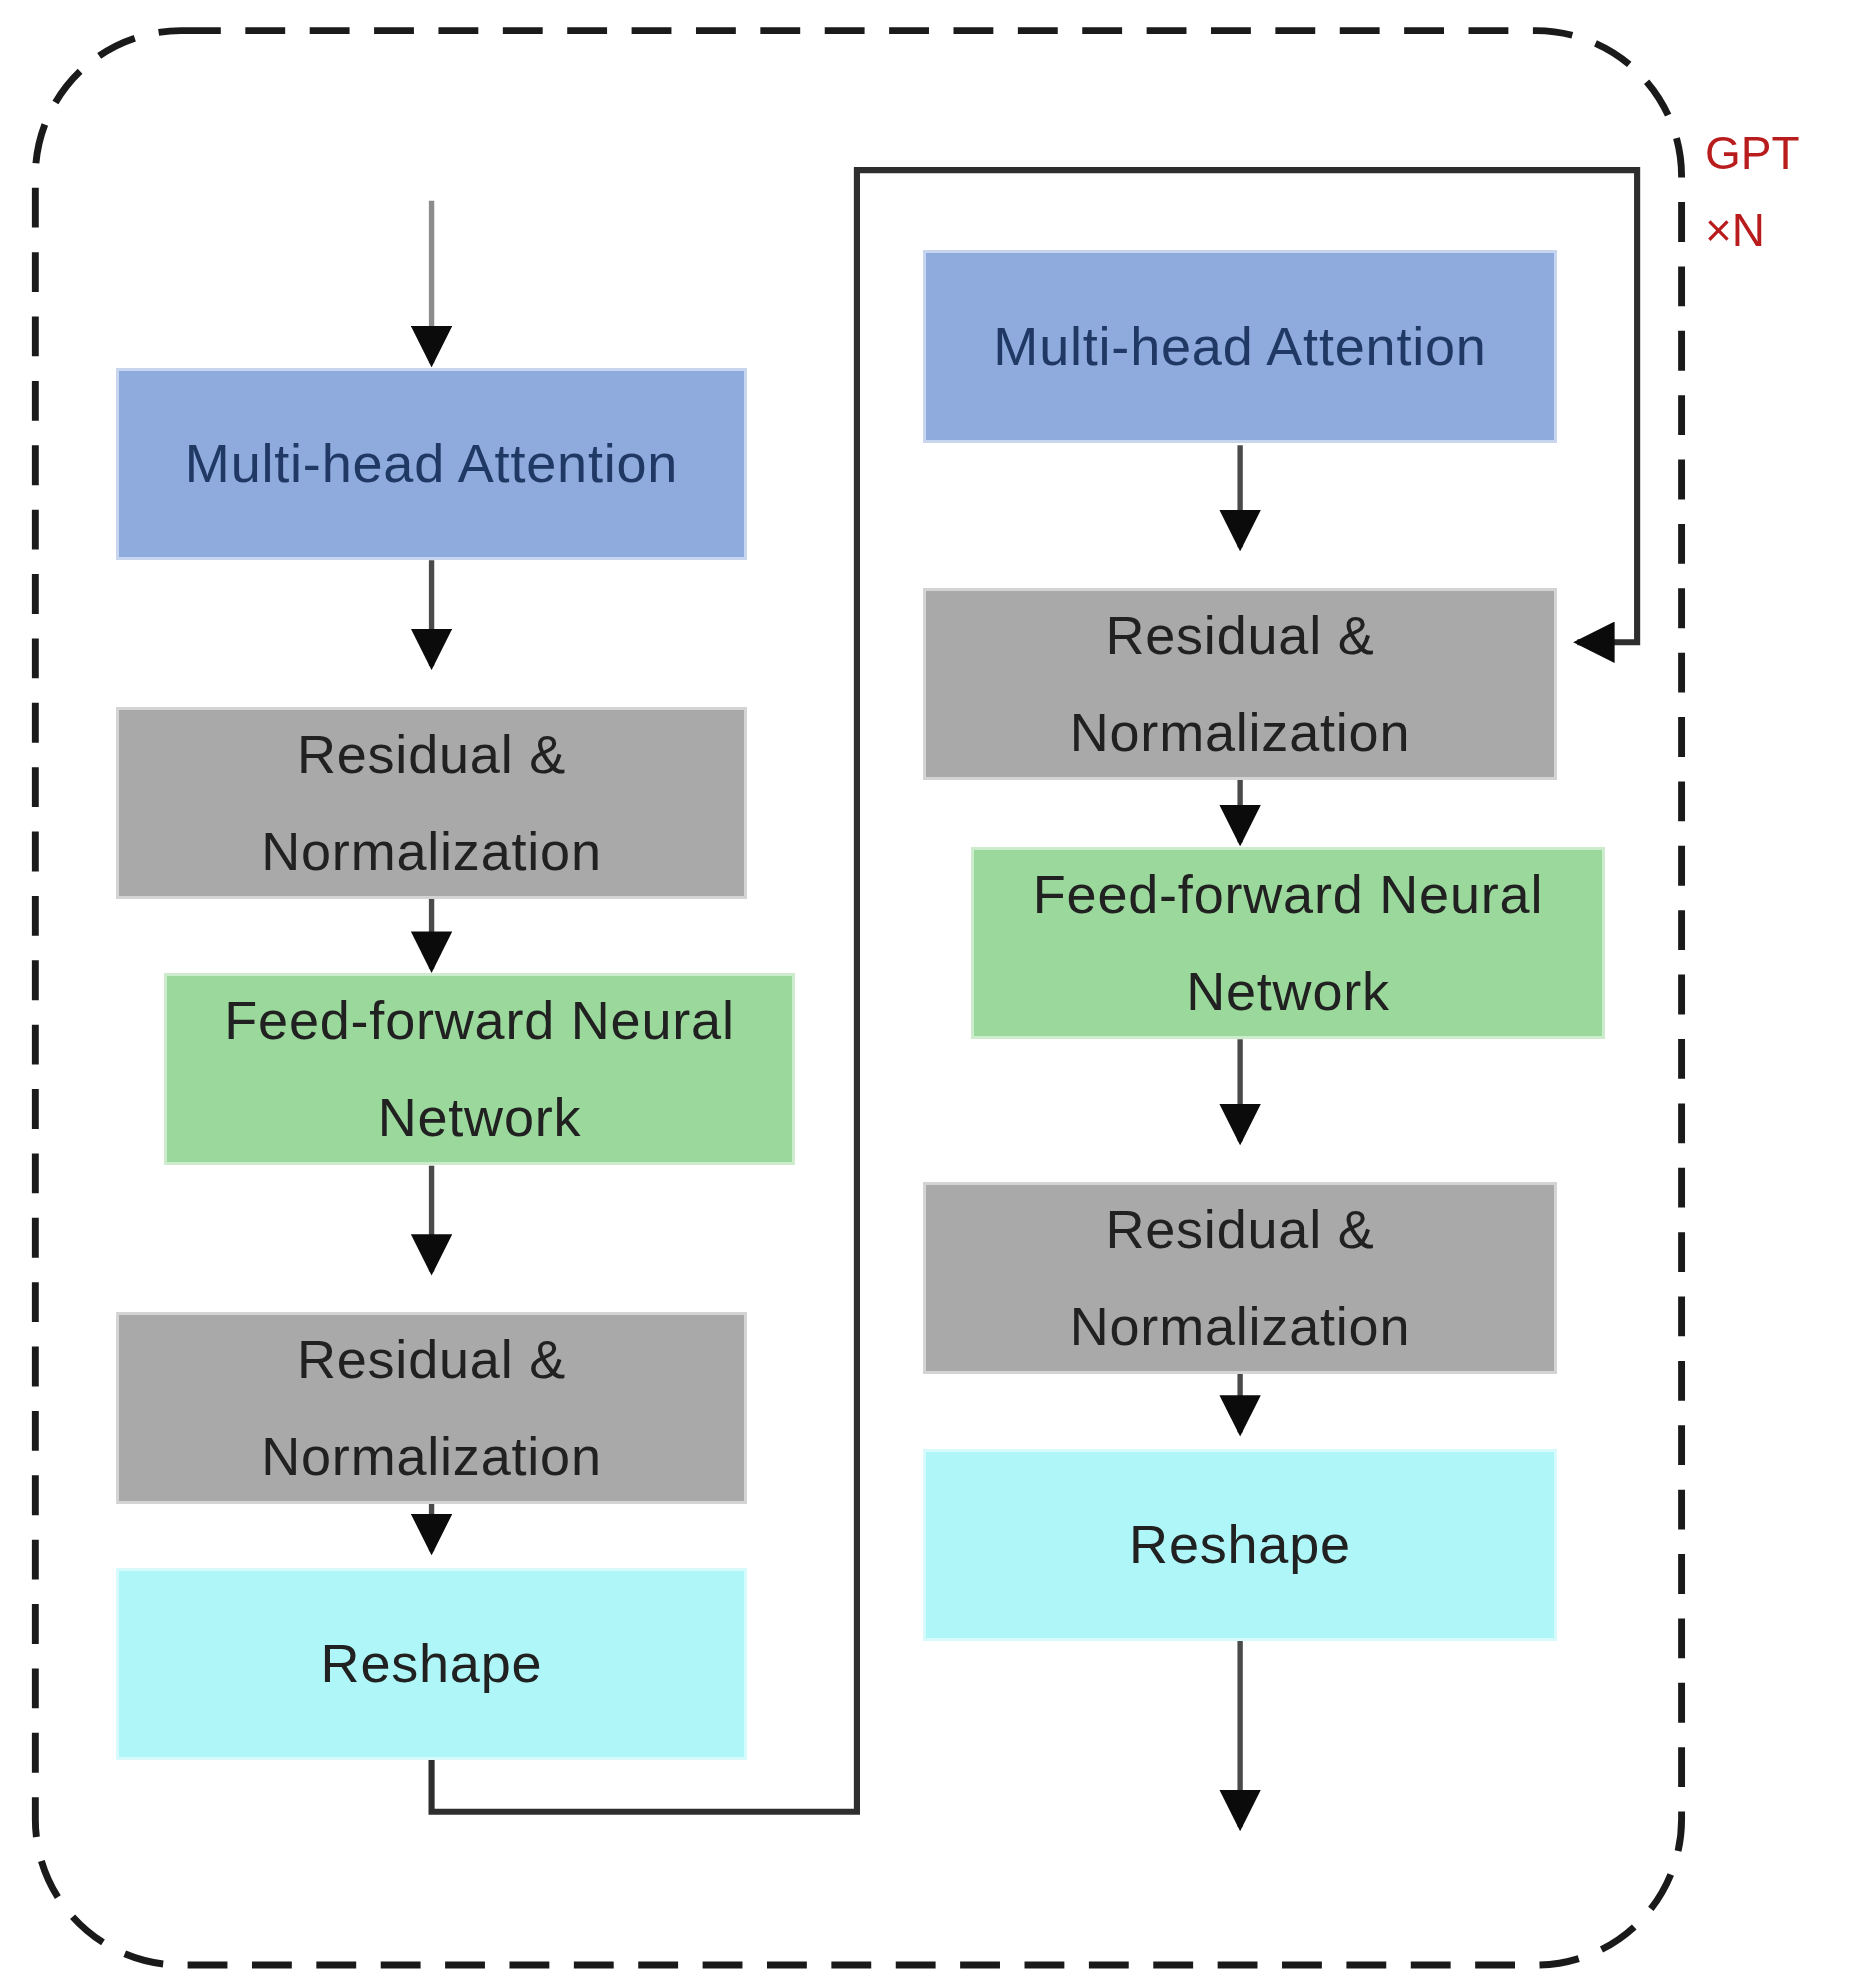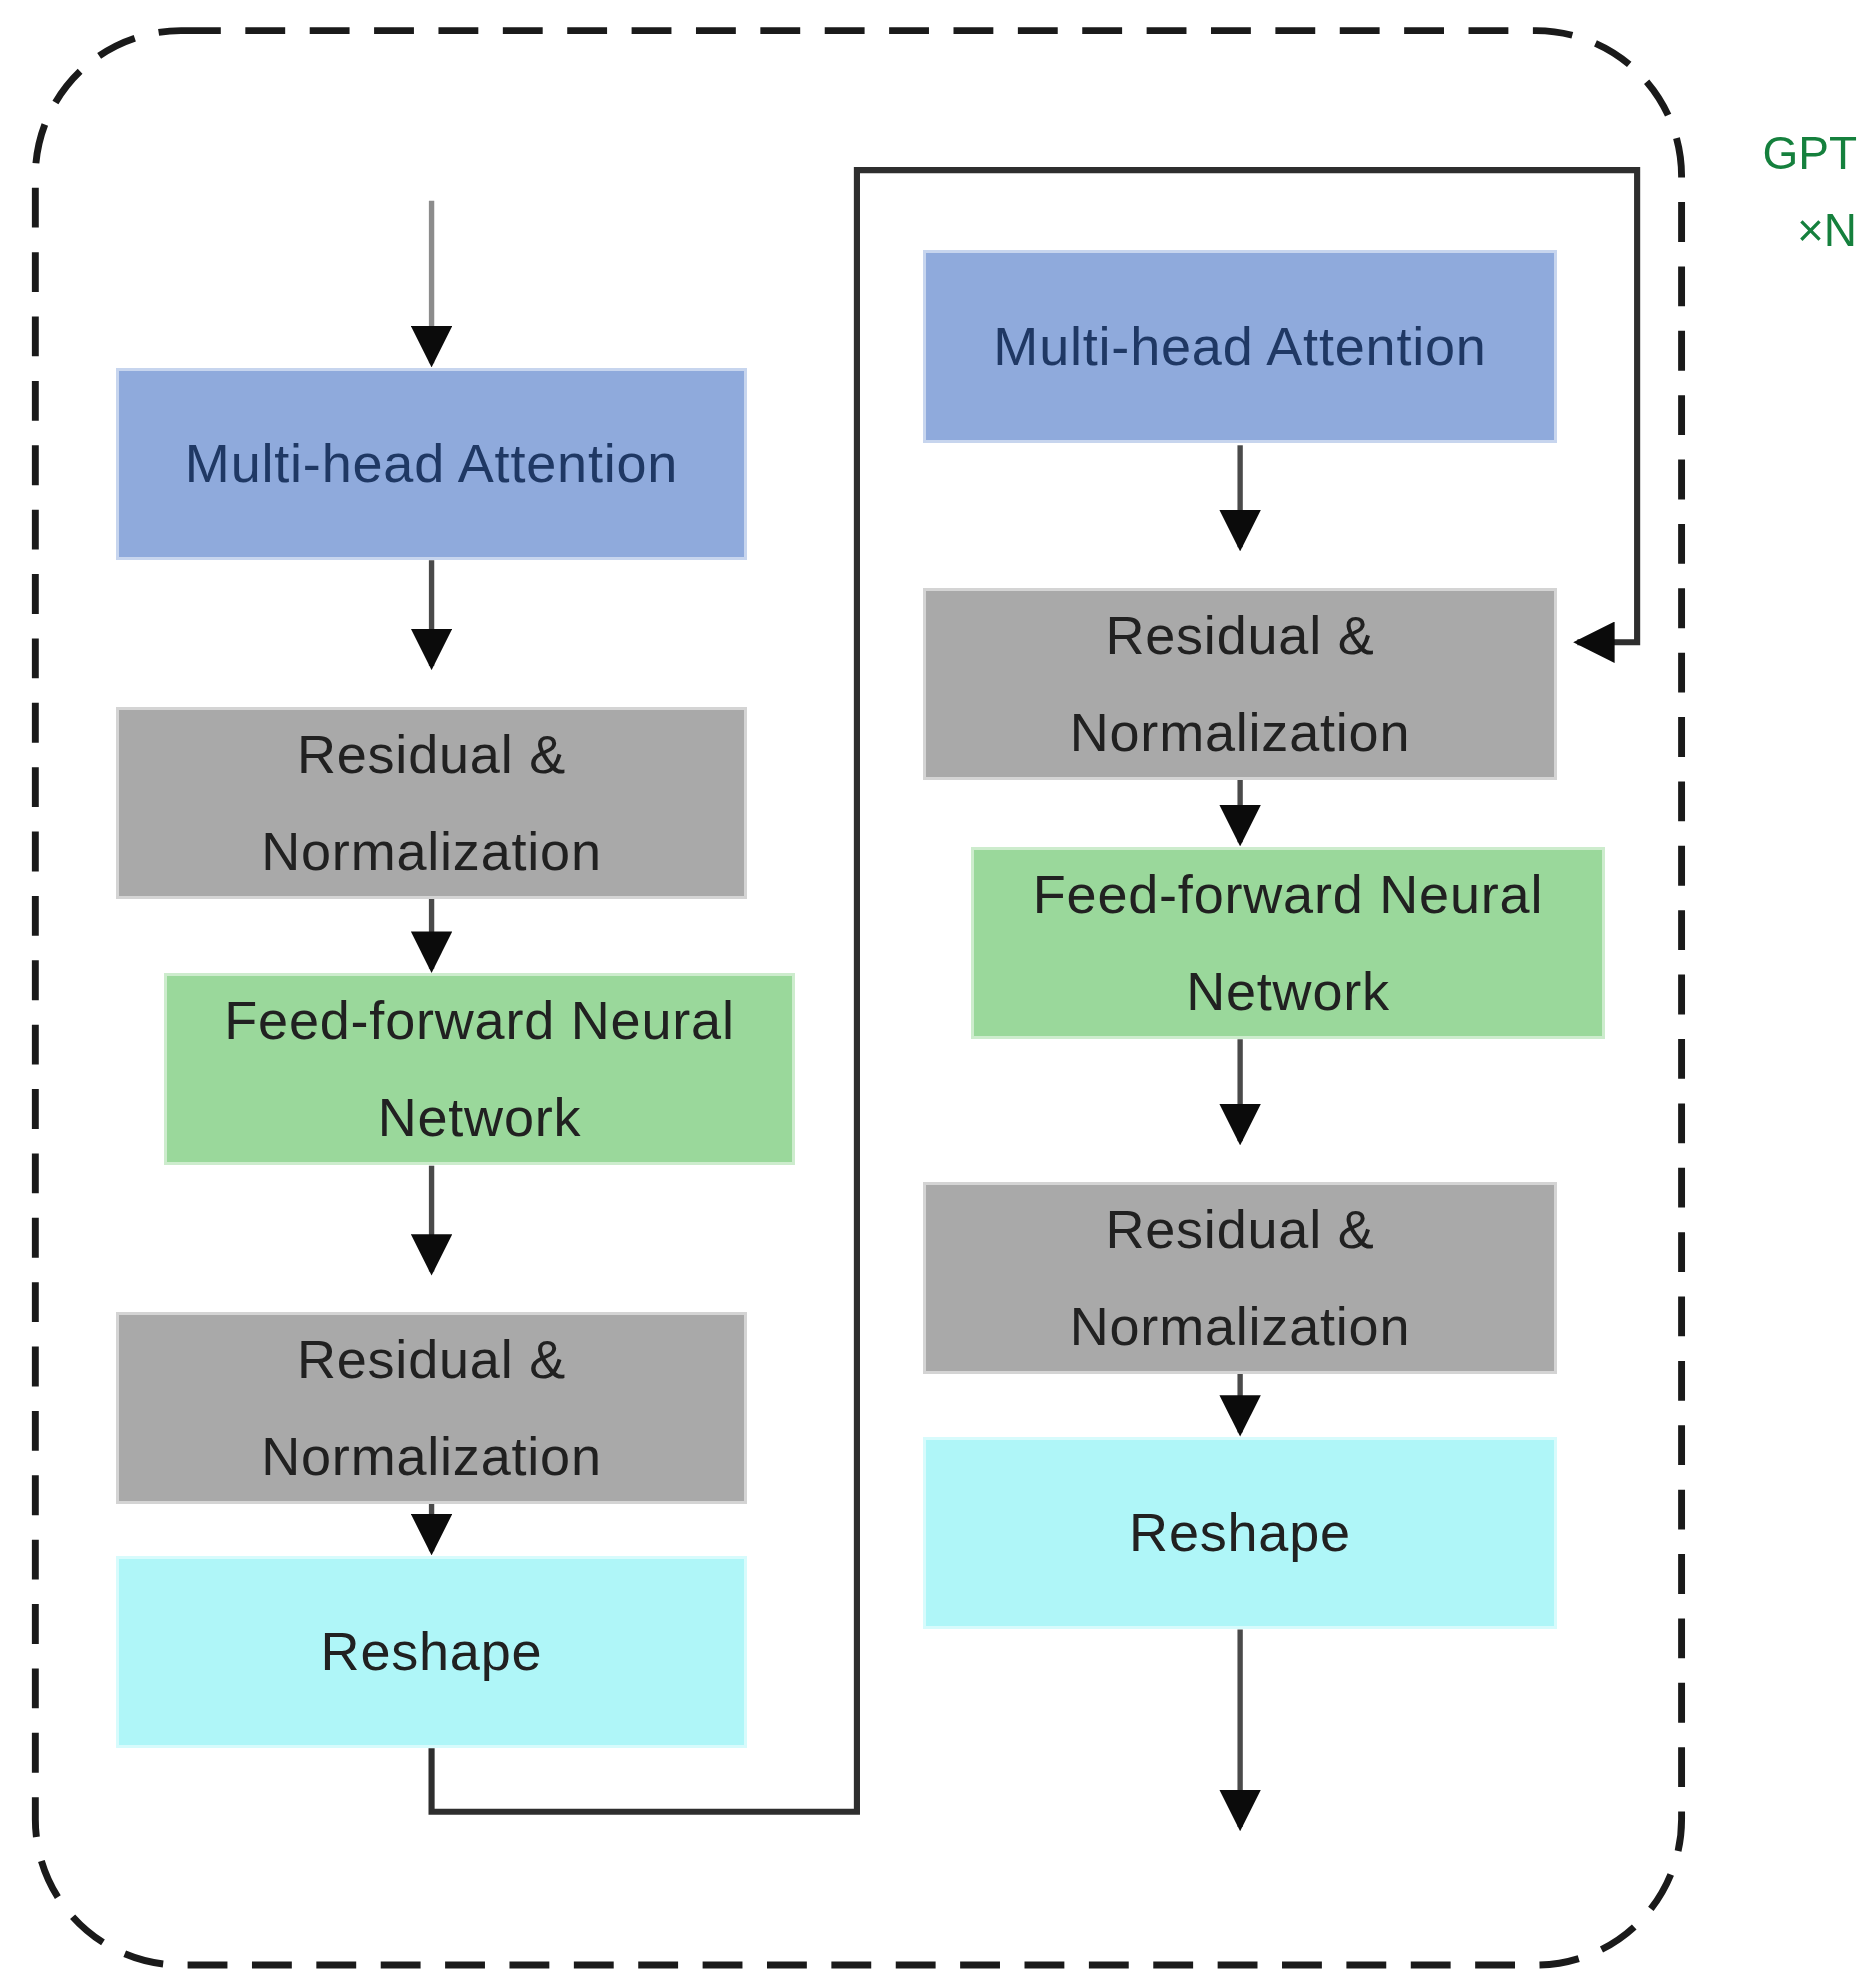--- a/index.html
+++ b/index.html
@@ -31,44 +31,44 @@
     text-align: center;
     font-size: 54px;
     line-height: 1.8;
     white-space: pre-line;
     color: var(--block-text, #212121);
     letter-spacing: 0.8px;
   }
   .fill-attention { background: var(--attention-fill, #8FAADC); color: var(--attention-text, #1F3864); }
   .fill-residual  { background: var(--residual-fill, #A9A9A9); margin-top: 36px; }
   .fill-ffnn      { background: var(--ffnn-fill, #9AD89B); margin-left: 48px; }
-  .fill-reshape   { background: var(--reshape-fill, #AFF6F8); }
+  .fill-reshape   { background: var(--reshape-fill, #AFF6F8); margin-top: 12px; }
 
   
   .col-left  { left: 116px;  width: 631px; }
   .col-right { left: 923px; width: 634px; }
   .l-b1 { top: 368px;  height: 192px; }
   .l-b2 { top: 671px;  height: 192px; }
   .l-b3 { top: 973px; height: 192px; }
   .l-b4 { top: 1276px; height: 192px; }
   .l-b5 { top: 1556px; height: 192px; }
   .r-b1 { top: 250px;  height: 193px; }
   .r-b2 { top: 552px;  height: 192px; }
   .r-b3 { top: 847px; height: 192px; }
   .r-b4 { top: 1146px; height: 192px; }
   .r-b5 { top: 1437px; height: 192px; }
 
   #gpt-label {
     position: absolute;
     left: 1705px;
     top: 115px;
     width: 152px;
-    text-align: right;
+    text-align: left;
     font-size: 46px;
-    color: #15803d;
+    color: #b91c1c;
     line-height: 77px;
   }
   #gpt-label .lbl-line { display: block; }
 </style>
 </head>
 <body>
 
 <div id="canvas">
 
   <svg id="lines" viewBox="0 0 2428 2590" xmlns="http://www.w3.org/2000/svg">

